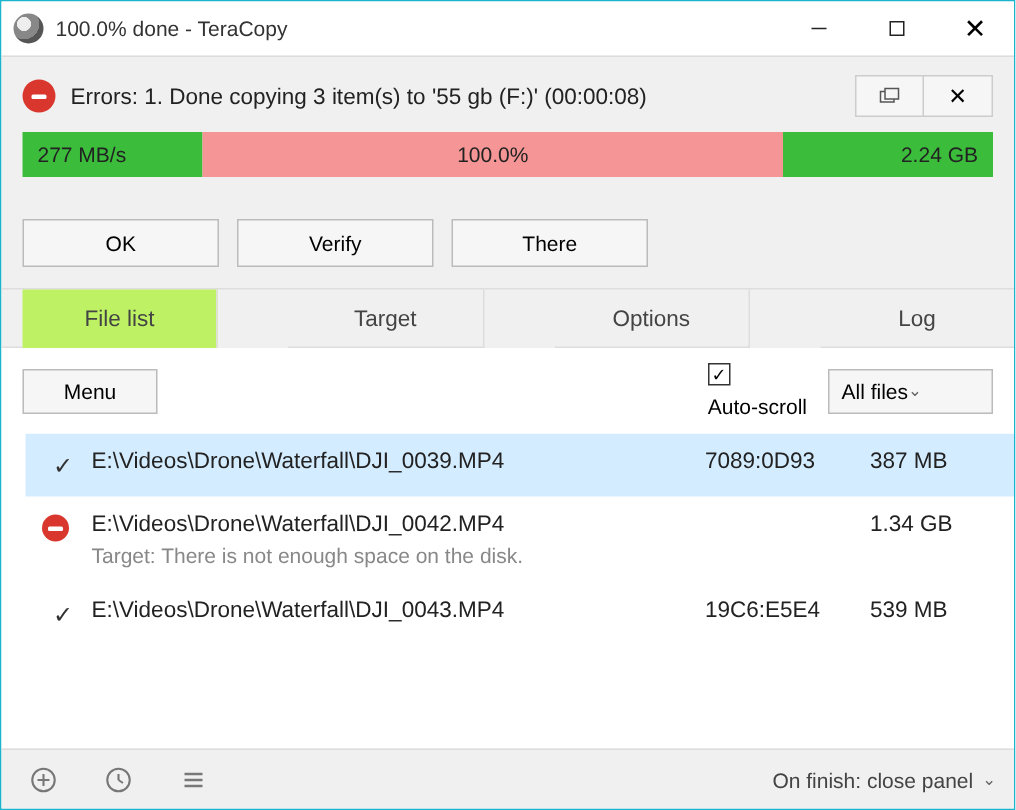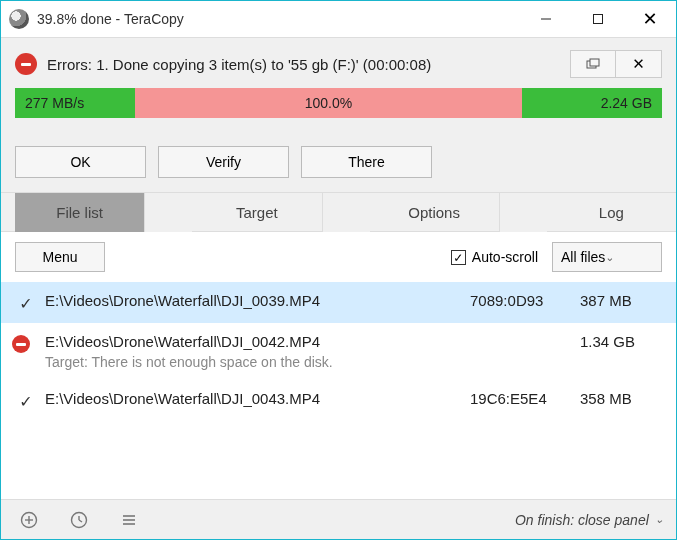--- a/index.html
+++ b/index.html
@@ -26,58 +26,58 @@
 .prog-left { background: #3bbd3b; display: flex; align-items: center; padding-left: 10px; width: 120px; }
 .prog-mid { background: #f59595; flex: 1; display: flex; align-items: center; justify-content: center; }
 .prog-right { background: #3bbd3b; display: flex; align-items: center; justify-content: flex-end; padding-right: 10px; width: 140px; }
 
 .action-row { display: flex; gap: 12px; }
 .action-btn { width: 131px; height: 32px; border: 1px solid #bbb; background: #f6f6f6; font-size: 14px; cursor: default; }
 
 .tabs { display: flex; height: 40px; background: #f0f0f0; border-top: 1px solid #ddd; }
 .tab { flex: 1; display: flex; align-items: center; justify-content: center; font-size: 15px; color: #444; border-right: 1px solid #ddd; cursor: default; }
 .tab:last-child { border-right: none; }
-.tab.active { background: #a3a3a3; border-bottom: 1px solid #fff; margin-bottom: -1px; }
+.tab.active { background: #bef264; border-bottom: 1px solid #fff; margin-bottom: -1px; }
 .tab:not(.active) { border-bottom: 1px solid #ddd; margin-left: 47px; }
 .tabs-spacer { width: 14px; border-bottom: 1px solid #ddd; }
 
 .toolbar2 { display: flex; align-items: center; padding: 10px 14px; gap: 14px; background: #fff; }
 .menu-btn { width: 90px; height: 30px; border: 1px solid #bbb; background: #f6f6f6; font-size: 14px; cursor: default; }
 .spacer { flex: 1; }
-.checkbox-wrap { display: flex; align-items: flex-end; gap: 6px; font-size: 14px; cursor: default; }
+.checkbox-wrap { display: flex; align-items: flex-start; gap: 6px; font-size: 14px; cursor: default; flex-direction: column; }
 .chk { width: 15px; height: 15px; border: 1px solid #333; display: flex; align-items: center; justify-content: center; }
 .chk::after { content: "✓"; font-size: 12px; line-height: 1; }
 .filter-sel { width: 110px; height: 30px; border: 1px solid #bbb; background: #f6f6f6; display: flex; align-items: center; padding: 0 8px; font-size: 14px; cursor: default; }
 .chevron { font-size: 11px; color: #666; }
 
 .filelist { flex: 1; overflow: auto; background: #fff; }
-.file-row { display: flex; align-items: flex-start; padding: 10px 14px; font-size: 15px; color: #222; }
+.file-row { display: flex; align-items: flex-start; padding: 10px 14px; font-size: 15px; color: #222; margin-left: 16px; }
 .file-row.selected { background: #d4ecff; }
 .file-icon { width: 22px; display: flex; justify-content: center; margin-right: 8px; flex-shrink: 0; padding-top: 2px; }
 .check-icon::after { content: "✓"; font-size: 16px; color: #333; }
 .file-main { flex: 1; min-width: 0; }
 .file-path { white-space: nowrap; overflow: hidden; text-overflow: ellipsis; }
 .file-sub { color: #888; font-size: 14px; margin-top: 4px; }
 .file-hash { width: 110px; text-align: left; padding-left: 8px; }
 .file-size { width: 90px; text-align: left; padding-left: 8px; }
 
-.footer { height: 40px; border-top: 1px solid #ddd; background: #f0f0f0; display: flex; align-items: center; padding: 0 12px; gap: 18px; font-style: italic; }
+.footer { height: 40px; border-top: 1px solid #ddd; background: #f0f0f0; display: flex; align-items: center; padding: 0 12px; gap: 18px; }
 .ftr-btn { width: 32px; height: 30px; display: flex; align-items: center; justify-content: center; color: #666; cursor: default; }
 .ftr-btn svg { width: 18px; height: 18px; }
 .ftr-spacer { flex: 1; }
 .finish-sel { font-size: 14px; color: #444; display: flex; align-items: center; gap: 6px; cursor: default; }
 </style>
 </head>
 <body>
 
 <div class="window">
 
   <div class="titlebar">
     <div class="app-icon"></div>
-    <div class="title-text">39.8% done - TeraCopy</div>
+    <div class="title-text">100.0% done - TeraCopy</div>
     <div class="win-controls">
       <div class="win-btn">
         <svg viewBox="0 0 12 12">
             <line x1="1" y1="6" x2="11" y2="6" stroke="#222" stroke-width="1"></line>
           </svg>
       </div>
       <div class="win-btn">
         <svg viewBox="0 0 12 12">
             <rect x="1.5" y="1.5" width="9" height="9" stroke="#222" stroke-width="1" fill="none"></rect>
           </svg>
@@ -158,21 +158,21 @@
       <div class="file-hash"></div>
       <div class="file-size">1.34 GB</div>
     </div>
 
     <div class="file-row">
       <div class="file-icon check-icon"></div>
       <div class="file-main">
         <div class="file-path">E:\Videos\Drone\Waterfall\DJI_0043.MP4</div>
       </div>
       <div class="file-hash">19C6:E5E4</div>
-      <div class="file-size">358 MB</div>
+      <div class="file-size">539 MB</div>
     </div>
   </div>
 
   <div class="footer">
     <div class="ftr-btn">
       <svg viewBox="0 0 18 18">
           <circle cx="9" cy="9" r="7.5" stroke="#777" stroke-width="1.4" fill="none"></circle>
           <line x1="9" y1="5" x2="9" y2="13" stroke="#777" stroke-width="1.4"></line>
           <line x1="5" y1="9" x2="13" y2="9" stroke="#777" stroke-width="1.4"></line>
         </svg>

